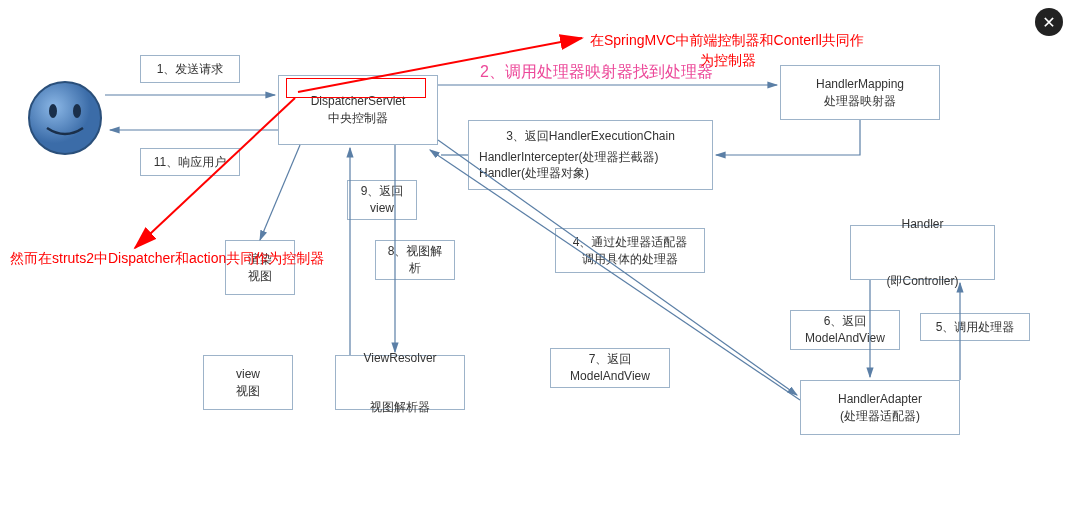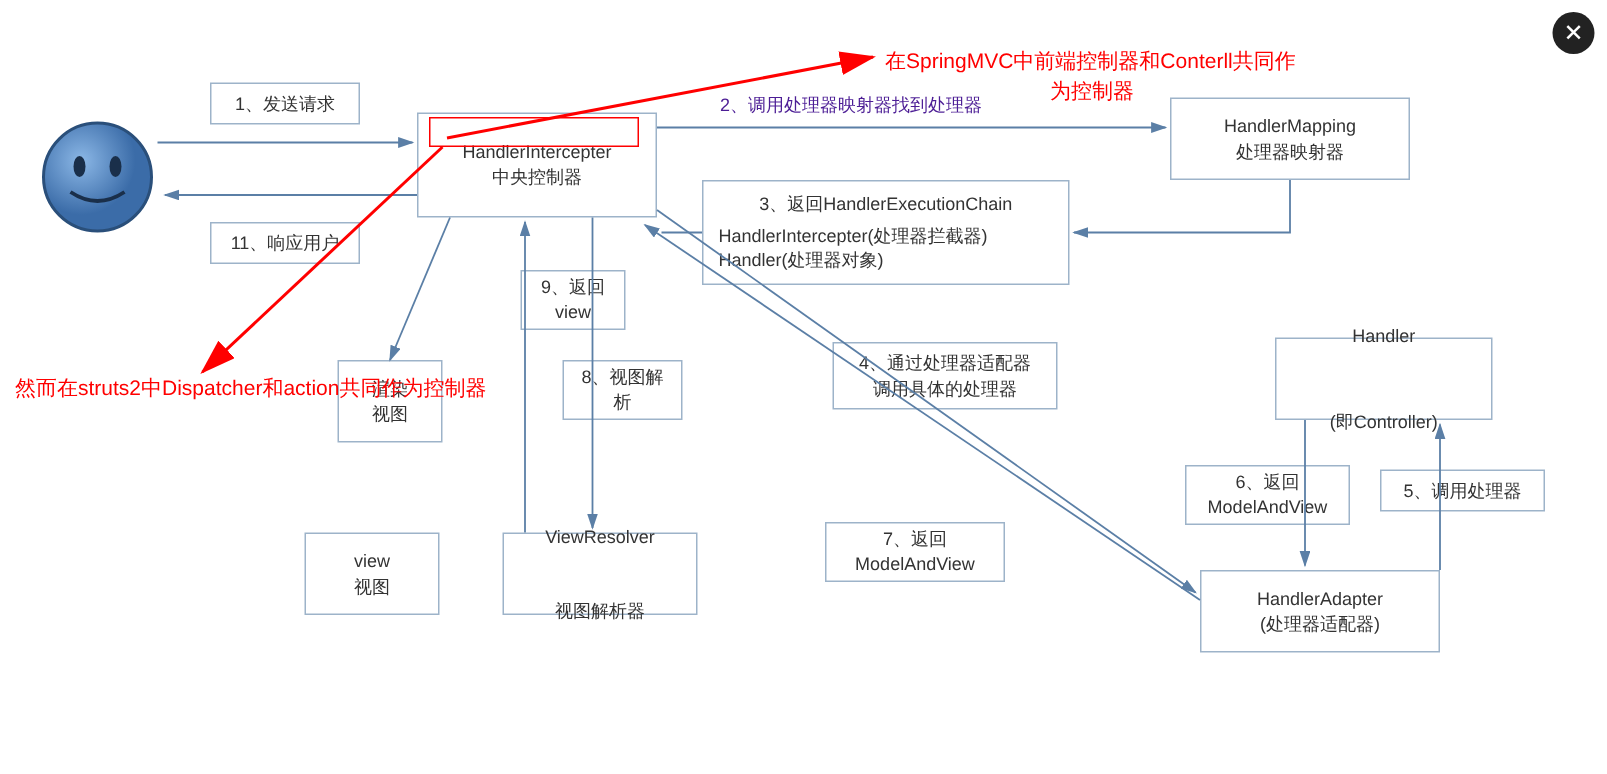--- a/index.html
+++ b/index.html
@@ -1,18 +1,18 @@
 <!DOCTYPE html>
 <html><head>
 <meta charset="utf-8">
 <style>
 * { margin: 0; padding: 0; box-sizing: border-box; }
 body { font-family: "Microsoft YaHei", Arial, sans-serif; background: #fff; width: 1071px; height: 516px; position: relative; overflow: hidden; }
 .box { position: absolute; border: 1px solid #9db3c9; background: #fff; display: flex; flex-direction: column; justify-content: center; align-items: center; font-size: 12px; color: #333; text-align: center; padding: 4px; line-height: 1.4; }
-.label { position: absolute; font-size: 12px; color: #4c1d95; white-space: nowrap; }
+.label { position: absolute; font-size: 16px; color: #ec4899; white-space: nowrap; }
 .red-text { position: absolute; color: #ff0000; font-size: 14px; white-space: nowrap; }
 .red-rect { position: absolute; border: 1.5px solid #ff0000; background: transparent; }
 .smiley { position: absolute; }
 .close-btn { position: absolute; top: 8px; right: 8px; width: 28px; height: 28px; border-radius: 50%; background: #222; color: #fff; display: flex; align-items: center; justify-content: center; cursor: pointer; font-size: 16px; }
 svg.arrows { position: absolute; top: 0; left: 0; width: 1071px; height: 516px; pointer-events: none; }
 </style>
 </head>
 <body>
 
 <div class="close-btn">✕</div>
@@ -24,21 +24,21 @@
       <stop offset="100%" stop-color="#3b6ca8"></stop>
     </radialGradient>
   </defs>
   <circle cx="40" cy="40" r="36" fill="url(#sg)" stroke="#2a4f7a" stroke-width="2"></circle>
   <ellipse cx="28" cy="33" rx="4" ry="7" fill="#1a2f4a"></ellipse>
   <ellipse cx="52" cy="33" rx="4" ry="7" fill="#1a2f4a"></ellipse>
   <path d="M22 50 Q40 62 58 50" stroke="#1a2f4a" stroke-width="2.5" fill="none"></path>
 </svg>
 
 <div class="box" style="left:278px; top:75px; width:160px; height:70px;">
-  <div>HandlerIntercepter</div>
+  <div>DispatcherServlet</div>
   <div>中央控制器</div>
 </div>
 
 <div class="box" style="left:780px; top:65px; width:160px; height:55px;">
   <div>HandlerMapping</div>
   <div>处理器映射器</div>
 </div>
 
 <div class="box" style="left:468px; top:120px; width:245px; height:70px; align-items:flex-start; padding:6px 10px;">
   <div style="align-self:center;">3、返回HandlerExecutionChain</div>

